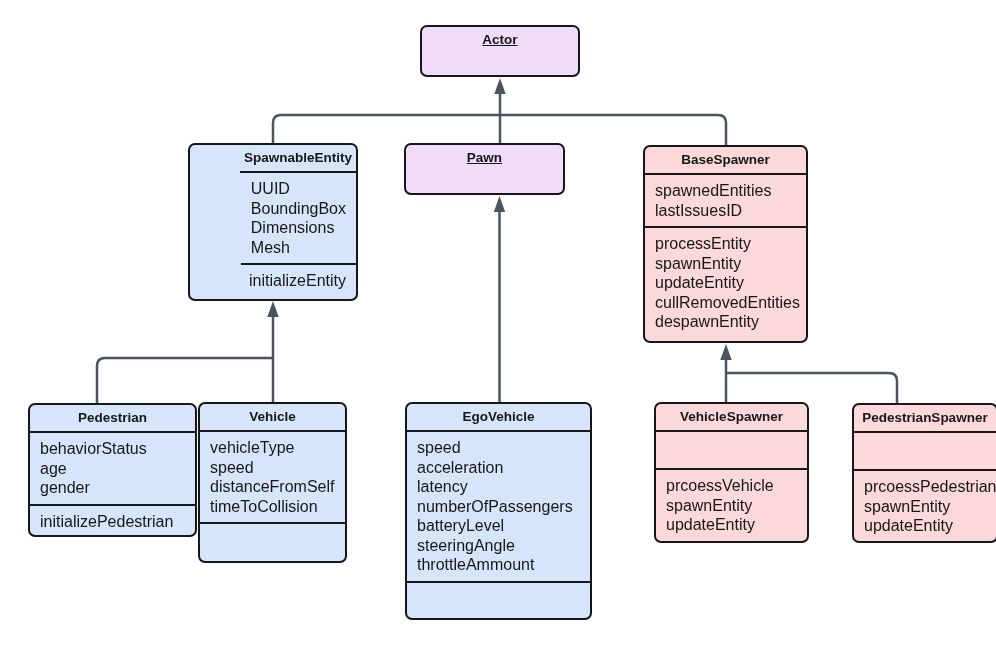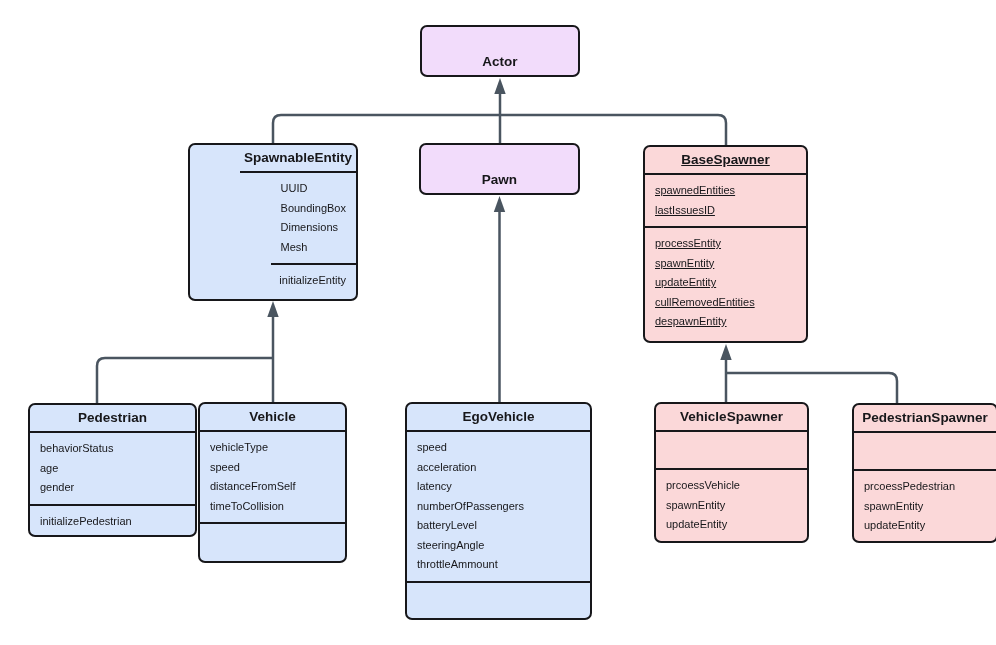--- a/index.html
+++ b/index.html
@@ -31,32 +31,32 @@
     box-sizing: border-box;
     border: 2px solid var(--border);
     border-radius: 7px;
     display: flex;
     flex-direction: column;
     overflow: hidden;
   }
   .uml-box.purple { background: var(--purple); }
   .uml-box.blue   { background: var(--blue); }
   .uml-box.pink   { background: var(--pink); }
-  .uml-box.simple { justify-content: flex-end; }
+  .uml-box.simple { justify-content: flex-start; text-decoration: underline; }
   .uml-title {
     font-weight: bold;
     font-size: 13.5px;
     line-height: 16px;
     text-align: center;
     padding: 5px 4px;
     flex: 0 0 auto;
   }
   .uml-title.divided { border-bottom: 2px solid var(--border); }
   .uml-section {
-    font-size: 11px;
+    font-size: 16px;
     line-height: 19.5px;
     padding: 6px 10px;
     flex: 0 0 auto;
   }
   .uml-section.attrs { border-bottom: 2px solid var(--border); }
   .uml-section.empty { min-height: 24px; }
   .uml-section.grow { flex: 1 1 auto; }
   .uml-row { white-space: nowrap; }
 </style>
 </head>
@@ -79,38 +79,38 @@
 
     <path d="M 726 373 L 889 373 Q 897 373 897 381 L 897 403"></path>
     <path d="M 726 402 L 726 358"></path>
     <polygon points="726,344 720.3,360 731.7,360" fill="#4A5560" stroke="none"></polygon>
   </svg>
 
   <div class="uml-box simple purple" style="left:420px; top:25px; width:160px; height:52px;">
     <div class="uml-title">Actor</div>
   </div>
 
-  <div class="uml-box simple purple" style="left:419px; top:143px; width:161px; height:52px;">
+  <div class="uml-box simple purple" style="left:404px; top:143px; width:161px; height:52px;">
     <div class="uml-title">Pawn</div>
   </div>
 
   <div class="uml-box blue" style="left:188px; top:143px; width:170px; height:158px;align-items:flex-end;">
     <div class="uml-title divided">SpawnableEntity</div>
     <div class="uml-section attrs">
         <div class="uml-row">UUID</div>
         <div class="uml-row">BoundingBox</div>
         <div class="uml-row">Dimensions</div>
         <div class="uml-row">Mesh</div>
       </div>
     <div class="uml-section grow">
         <div class="uml-row">initializeEntity</div>
       </div>
   </div>
 
-  <div class="uml-box pink" style="left:643px; top:145px; width:165px; height:198px;text-decoration:underline;">
+  <div class="uml-box pink" style="left:643px; top:145px; width:165px; height:198px;">
     <div class="uml-title divided">BaseSpawner</div>
     <div class="uml-section attrs">
         <div class="uml-row">spawnedEntities</div>
         <div class="uml-row">lastIssuesID</div>
       </div>
     <div class="uml-section grow">
         <div class="uml-row">processEntity</div>
         <div class="uml-row">spawnEntity</div>
         <div class="uml-row">updateEntity</div>
         <div class="uml-row">cullRemovedEntities</div>

